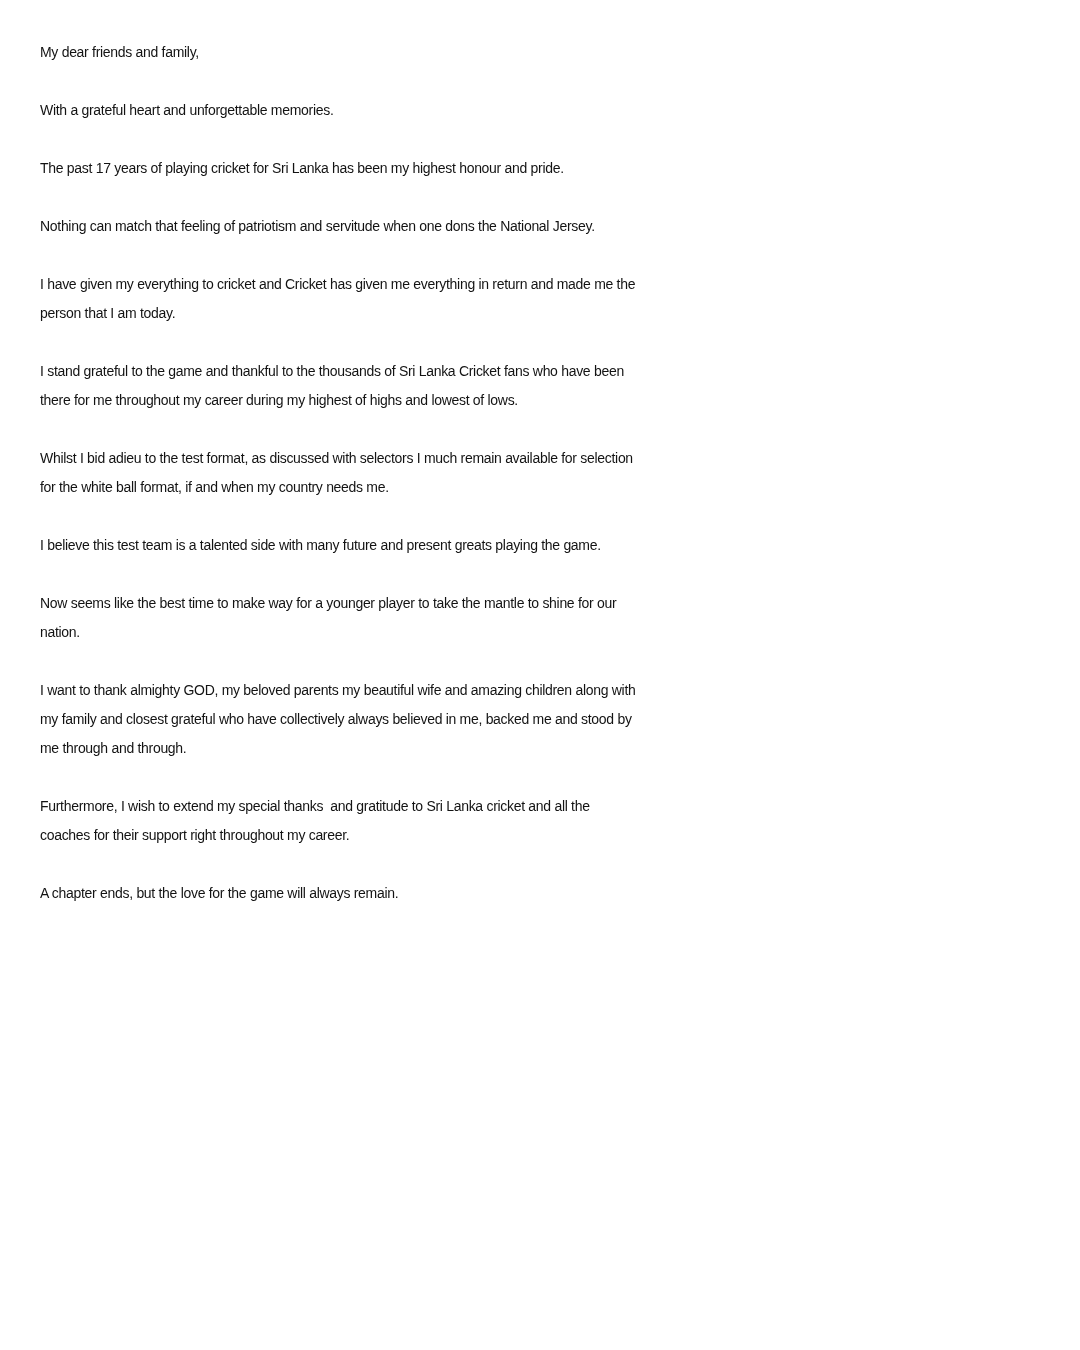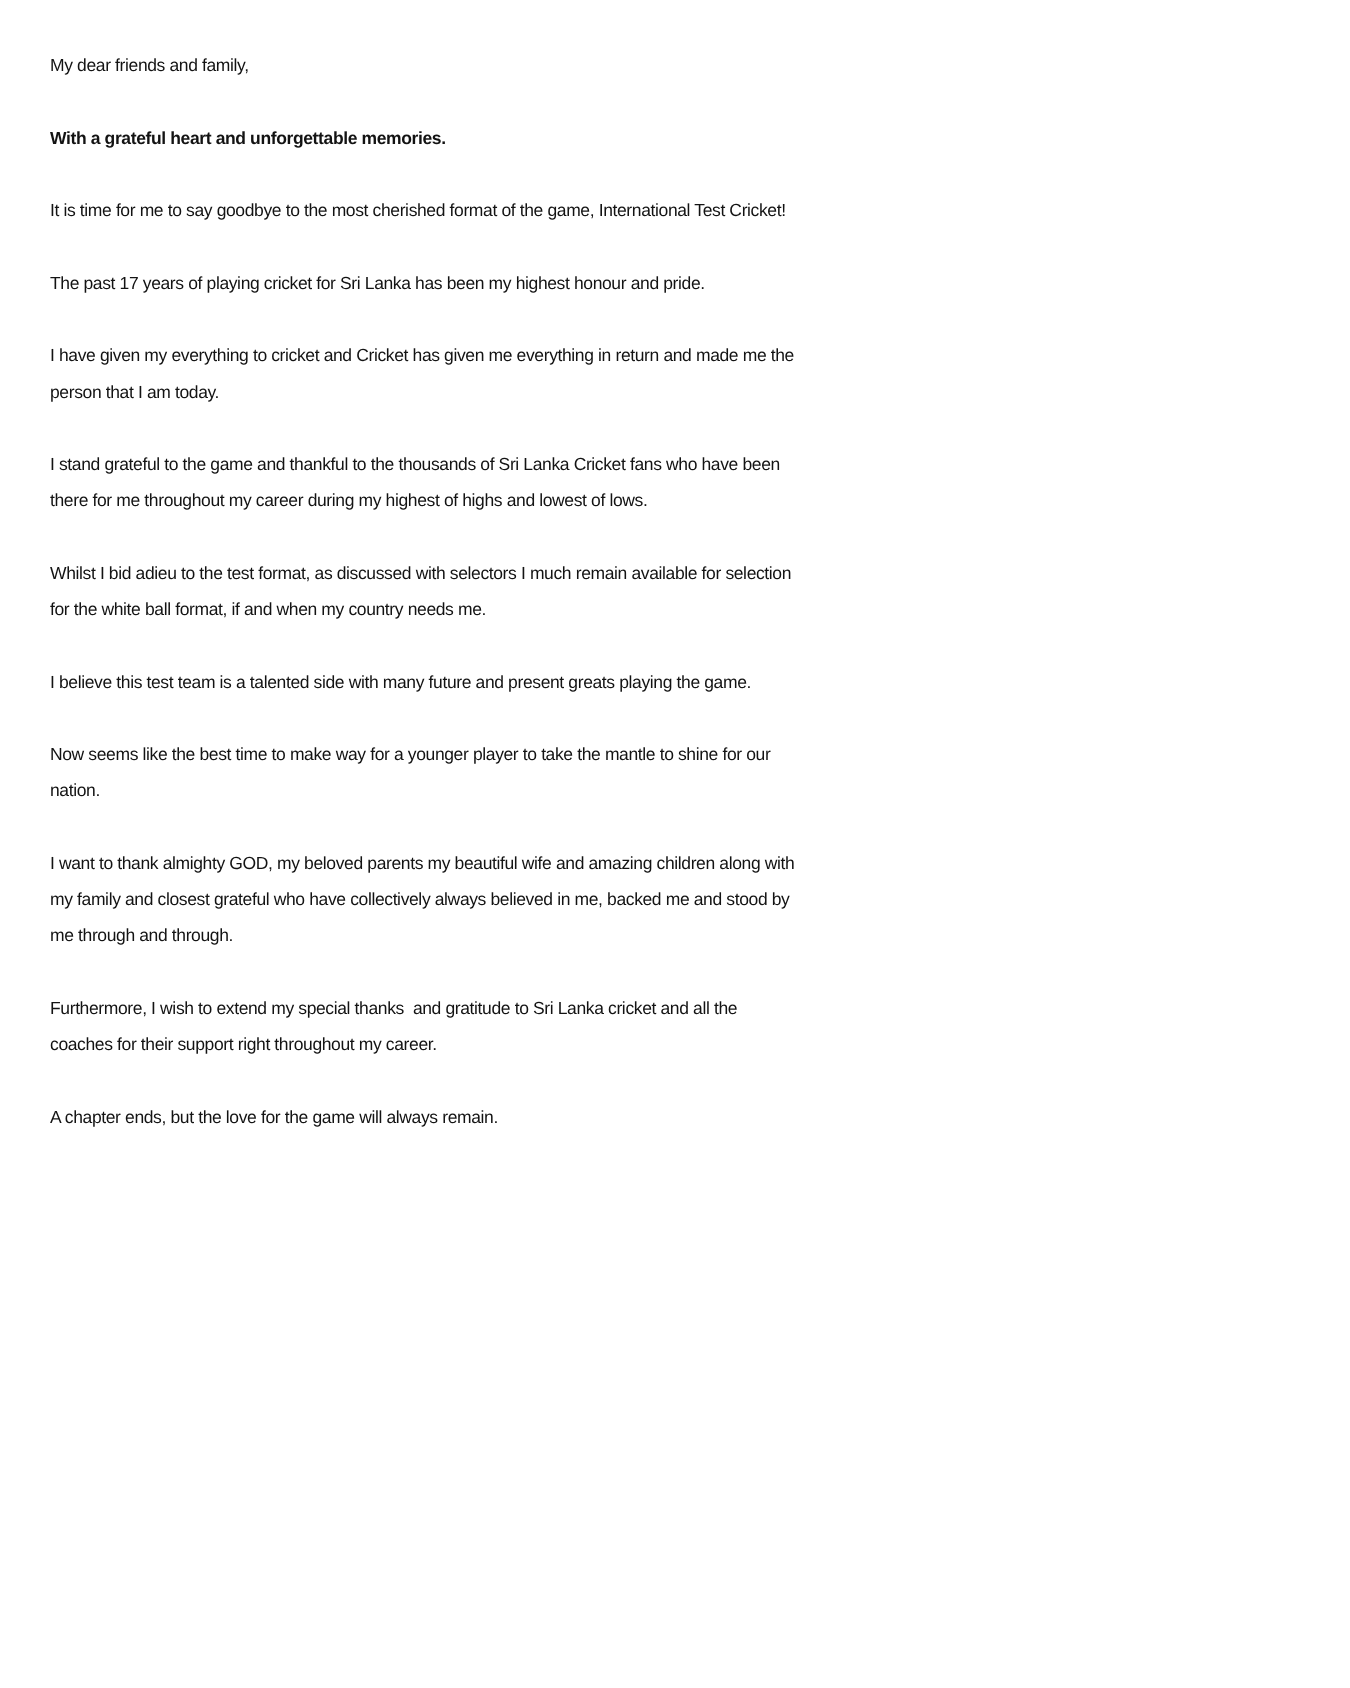--- a/index.html
+++ b/index.html
@@ -22,34 +22,34 @@
     color: #131313;
     font-size: 14px;
     line-height: 29px;
     letter-spacing: -0.3px;
   }
   .block {
     margin: 0 0 29px 0;
     white-space: pre; 
   }
   .block.bold {
-    font-weight: 700;
+    font-weight: 400;
   }
   .block:last-child {
     margin-bottom: 0;
   }
 </style>
 </head>
 <body style="background: rgb(255, 255, 255);">
 
 <div class="letter" style="color: rgb(19, 19, 19);">
   <p class="block">My dear friends and family,</p>
   <p class="block bold">With a grateful heart and unforgettable memories.</p>
-  <p class="block">It is time for me to say goodbye to the most cherished format of the game, International Test Cricket!</p>
   <p class="block">The past 17 years of playing cricket for Sri Lanka has been my highest honour and pride.</p>
+  <p class="block">Nothing can match that feeling of patriotism and servitude when one dons the National Jersey.</p>
   <p class="block">I have given my everything to cricket and Cricket has given me everything in return and made me the
 person that I am today.</p>
   <p class="block">I stand grateful to the game and thankful to the thousands of Sri Lanka Cricket fans who have been
 there for me throughout my career during my highest of highs and lowest of lows.</p>
   <p class="block">Whilst I bid adieu to the test format, as discussed with selectors I much remain available for selection
 for the white ball format, if and when my country needs me.</p>
   <p class="block">I believe this test team is a talented side with many future and present greats playing the game.</p>
   <p class="block">Now seems like the best time to make way for a younger player to take the mantle to shine for our
 nation.</p>
   <p class="block">I want to thank almighty GOD, my beloved parents my beautiful wife and amazing children along with

